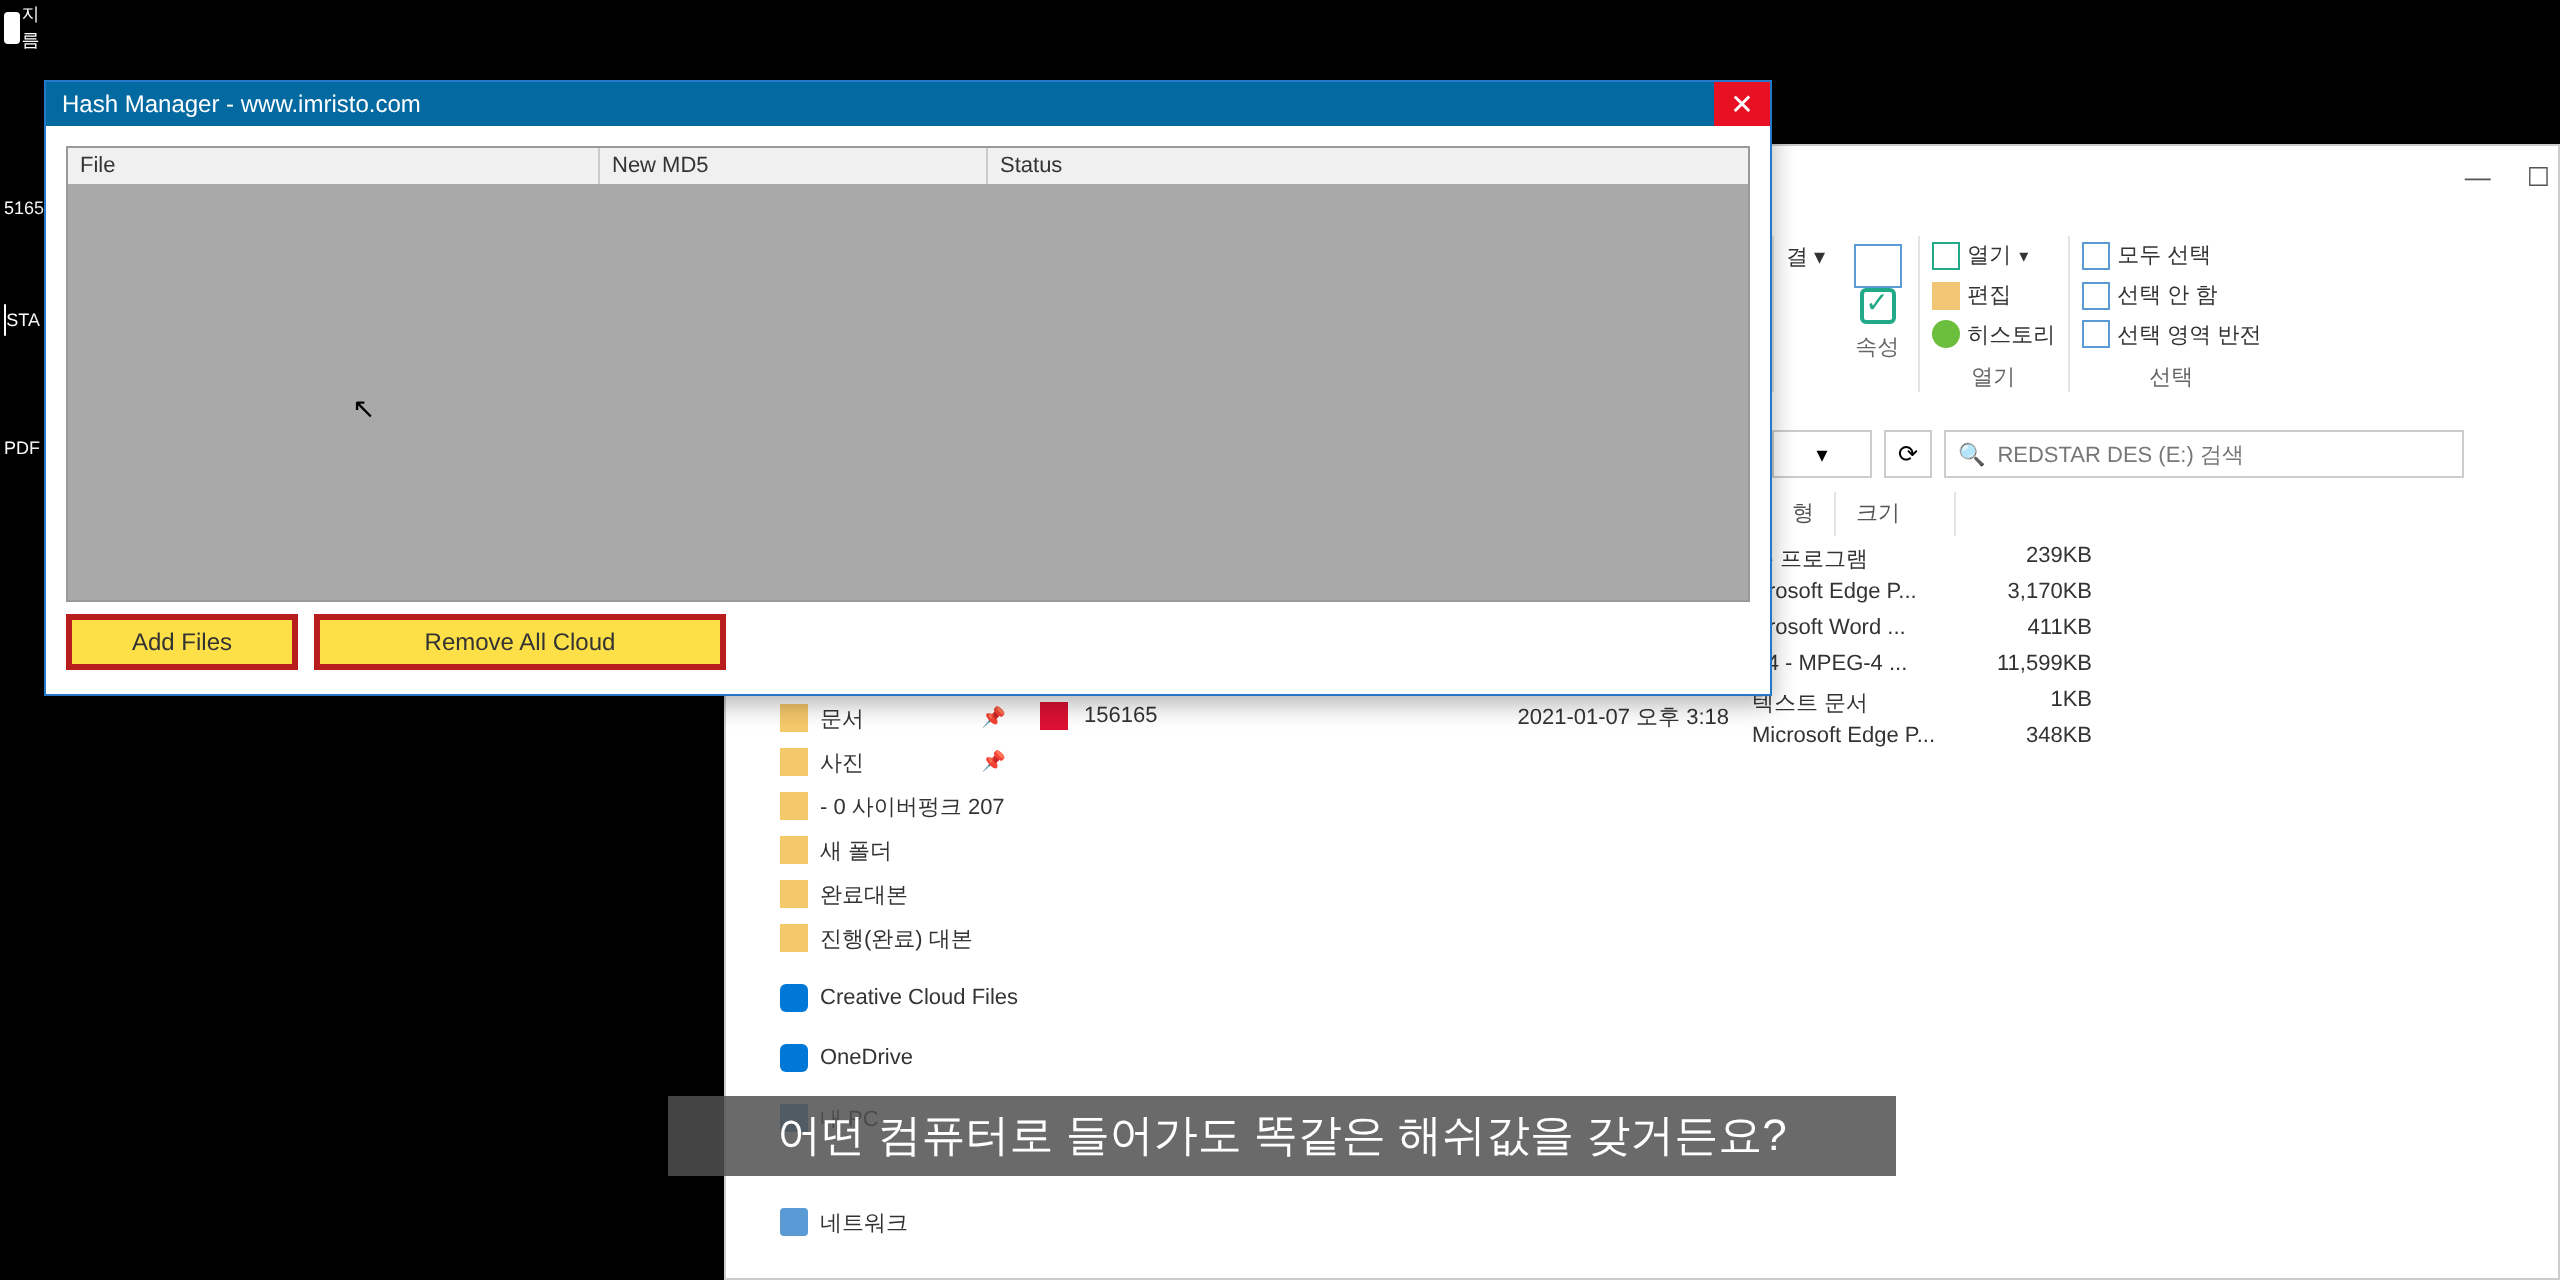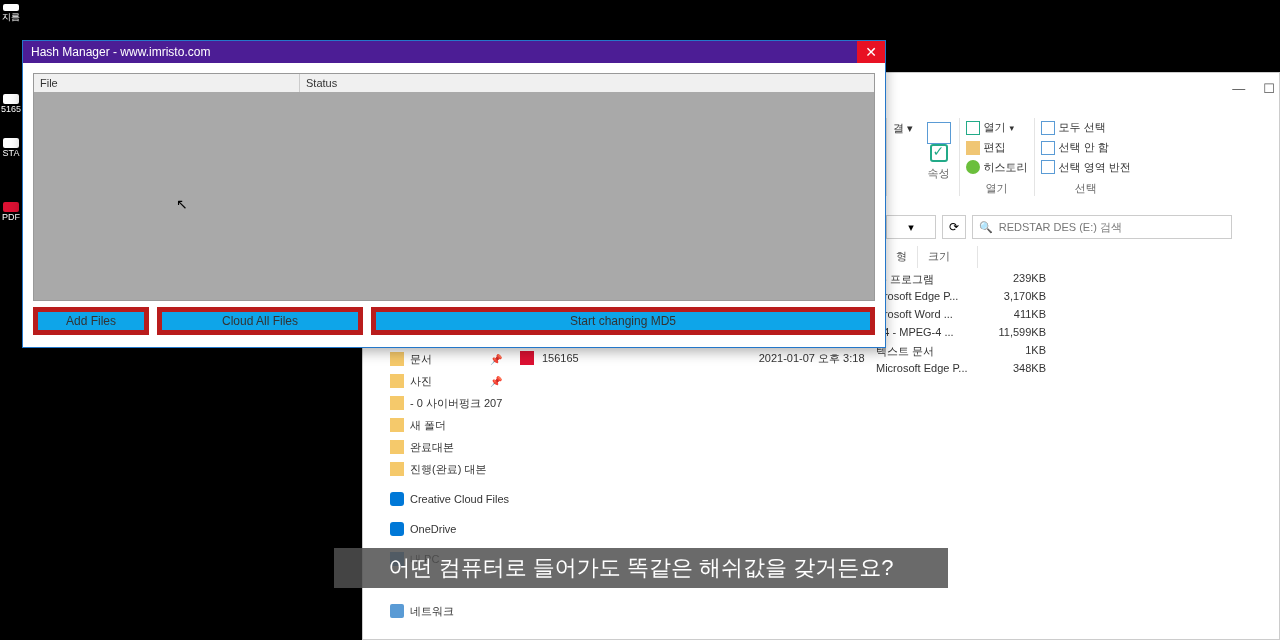--- a/index.html
+++ b/index.html
@@ -1,41 +1,41 @@
 <!DOCTYPE html>
 <html><head>
 <meta charset="utf-8">
 <style>
   * { margin: 0; padding: 0; box-sizing: border-box; font-family: "Segoe UI", "Malgun Gothic", sans-serif; }
   body { width: 1280px; height: 640px; background: #000; overflow: hidden; position: relative; }
 
   
   .desktop-icons { position: absolute; left: 0; top: 0; width: 22px; height: 100%; }
-  .desk-icon { width: 18px; height: 20px; margin: 4px 2px; display: flex; flex-direction: column; align-items: center; }
+  .desk-icon { width: 18px; height: 20px; margin: 4px 2px; display: flex; flex-direction: row; align-items: center; }
   .desk-icon .ico { width: 16px; height: 16px; background: #fff; border-radius: 2px; }
   .desk-icon .lbl { font-size: 9px; color: #fff; text-align: center; }
 
   
   .hm-window { position: absolute; left: 22px; top: 40px; width: 864px; height: 308px; background: #fff; border: 1px solid #2477c9; box-shadow: 0 4px 12px rgba(0,0,0,.3); }
-  .hm-title { height: 22px; background: #4c1d95; display: flex; align-items: center; padding: 0 8px; color: #fff; font-size: 12px; }
+  .hm-title { height: 22px; background: #0369a1; display: flex; align-items: center; padding: 0 8px; color: #fff; font-size: 12px; }
   .hm-title .txt { flex: 1; }
   .hm-close { width: 28px; height: 22px; background: #e81123; display: flex; align-items: center; justify-content: center; color: #fff; font-size: 14px; margin-right: -8px; cursor: pointer; }
 
   .hm-list { margin: 10px 10px 6px 10px; height: 228px; border: 1px solid #999; background: #a9a9a9; position: relative; }
   .hm-header { display: flex; height: 18px; background: #f0f0f0; font-size: 11px; color: #333; }
   .hm-header .col { border-right: 1px solid #ccc; padding: 4px 6px; display: flex; align-items: center; }
   .hm-header .c-file { width: 266px; }
   .hm-header .c-old { width: 194px; }
   .hm-header .c-new { width: 194px; }
   .hm-header .c-status { width: 50px; border-right: none; }
 
   .cursor-arrow { position: absolute; left: 142px; top: 122px; font-size: 14px; color: #000; }
 
   .hm-buttons { display: flex; gap: 8px; padding: 0 10px 10px 10px; }
-  .hm-buttons button { height: 28px; background: #0ea5e9; border: 5px solid #b91c1c; font-size: 12px; color: #333; cursor: pointer; }
+  .hm-buttons button { height: 28px; background: #fde047; border: 3px solid #b91c1c; font-size: 12px; color: #333; cursor: pointer; }
   .hm-buttons .b1 { width: 116px; }
   .hm-buttons .b2 { width: 184px; }
   .hm-buttons .b3 { width: 206px; }
   .hm-buttons .b4 { flex: 1; }
 
   
   .explorer { position: absolute; left: 362px; top: 72px; width: 918px; height: 568px; background: #fff; border: 1px solid #ccc; z-index: -1; }
   .exp-win-controls { position: absolute; top: 8px; right: 4px; display: flex; gap: 18px; }
   .exp-win-controls span { font-size: 13px; color: #555; }
 
@@ -85,21 +85,21 @@
 
 <div class="desktop-icons">
   <div class="desk-icon">
       <span class="ico"></span>
       <span class="lbl">지름</span>
     </div>
   <div class="desk-icon" style="margin-top:70px">
       <span class="ico"></span>
       <span class="lbl">5165</span>
     </div>
-  <div class="desk-icon" style="margin-top:24px">
+  <div class="desk-icon" style="margin-top:36px">
       <span class="ico"></span>
       <span class="lbl">STA</span>
     </div>
   <div class="desk-icon" style="margin-top:44px">
       <span class="ico" style="background:#d13"></span>
       <span class="lbl">PDF</span>
     </div>
 </div>
 
 <div class="explorer">
@@ -253,22 +253,22 @@
 <div class="subtitle">어떤 컴퓨터로 들어가도 똑같은 해쉬값을 갖거든요?</div>
 
 <div class="hm-window">
   <div class="hm-title">
     <span class="txt">Hash Manager - www.imristo.com</span>
     <span class="hm-close">✕</span>
   </div>
   <div class="hm-list">
     <div class="hm-header">
       <span class="col c-file">File</span>
+      <span class="col c-new">New MD5</span>
       <span class="col c-status">Status</span>
     </div>
     <span class="cursor-arrow">↖</span>
   </div>
   <div class="hm-buttons">
     <button class="b1">Add Files</button>
-    <button class="b3">Cloud All Files</button>
-    <button class="b4">Start changing MD5</button>
+    <button class="b3">Remove All Cloud</button>
   </div>
 </div>
 
 </body></html>

